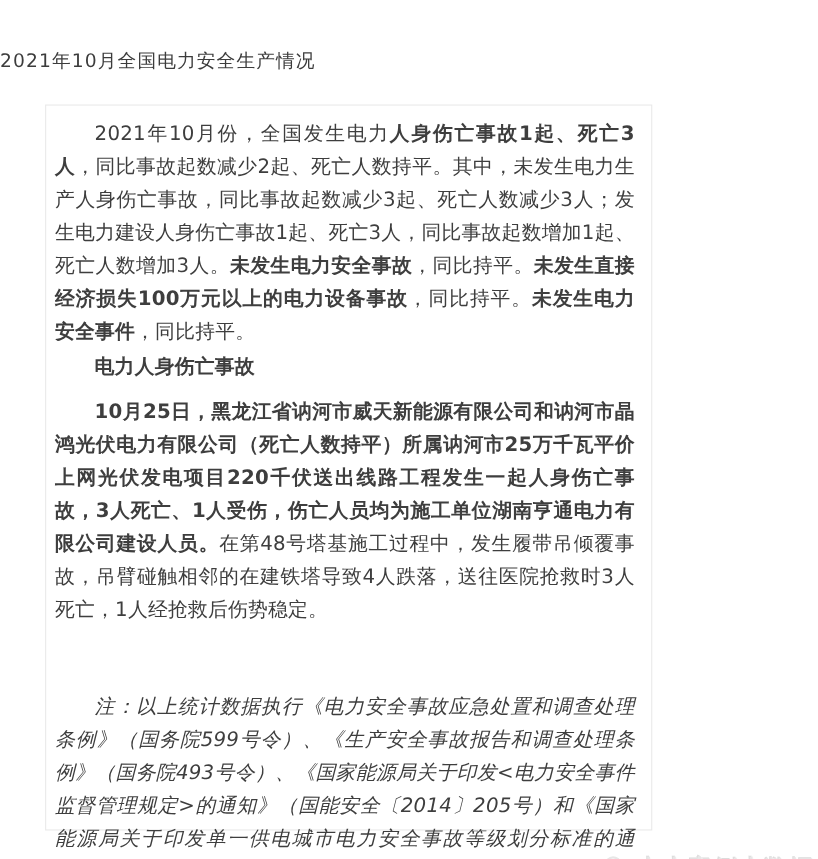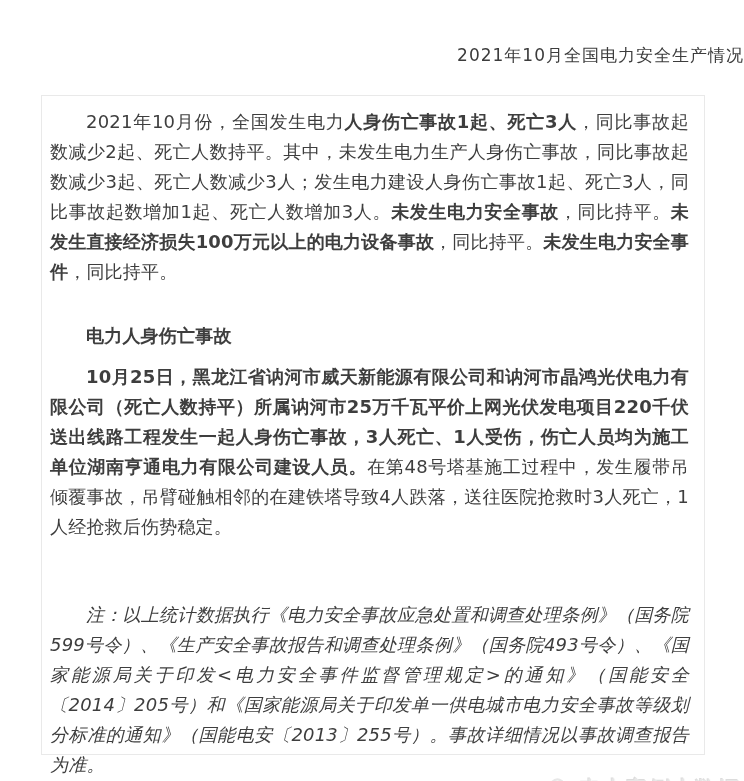--- a/index.html
+++ b/index.html
@@ -11,47 +11,46 @@
     overflow: hidden;
   }
   .page {
     position: relative;
     width: 744px;
     height: 781px;
     background: #ffffff;
   }
   .page-title {
     margin-top: 44px;
-    text-align: right;
+    text-align: left;
     font-size: 17px;
     font-weight: 400;
     letter-spacing: 1px;
     color: #3c3c3c;
-    margin-left: 32px;
   }
   .doc-box {
     position: relative;
     margin: 28px 0 0 41px;
-    width: 664px;
+    width: 552px;
     height: 660px;
     border: 1px solid #e9e9e9;
     background: #ffffff;
     padding: 11px 15px 0 8px;
   }
   .para {
     font-size: 18px;
     line-height: 30px;
     color: #3e3e3e;
     text-indent: 2em;
     letter-spacing: 0.2px;
     text-align: justify;
   }
   .para .run-bold { font-weight: 700; }
   .para-intro   { margin-top: 0; }
-  .para-heading { margin-top: 34px; font-weight: 700; }
+  .para-heading { margin-top: 2px; font-weight: 700; }
   .para-event   { margin-top: 11px; }
   .para-note    { margin-top: 58px; font-style: italic; }
   .watermark {
     position: absolute;
     top: 729px;
     left: 544px;
     display: flex;
     align-items: center;
     gap: 6px;
     background: transparent;

